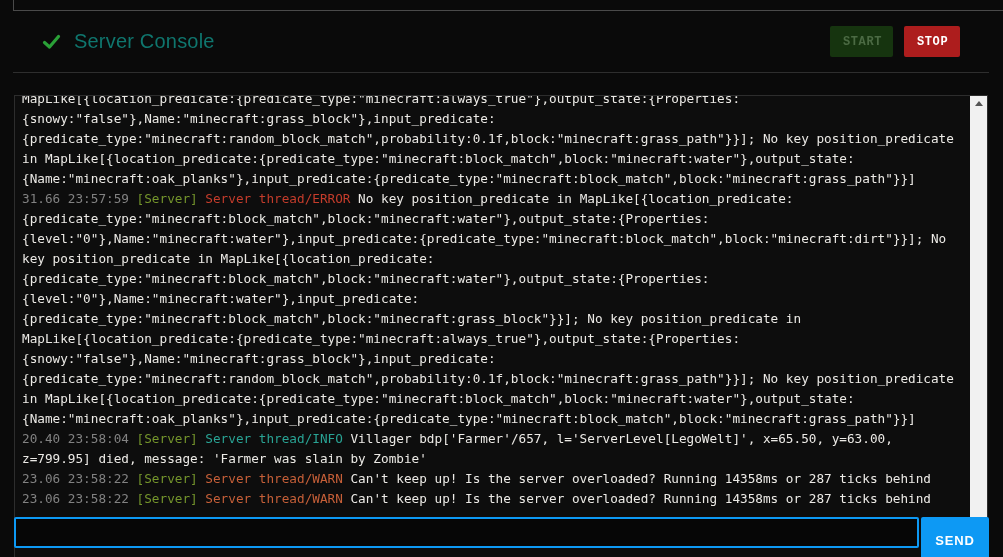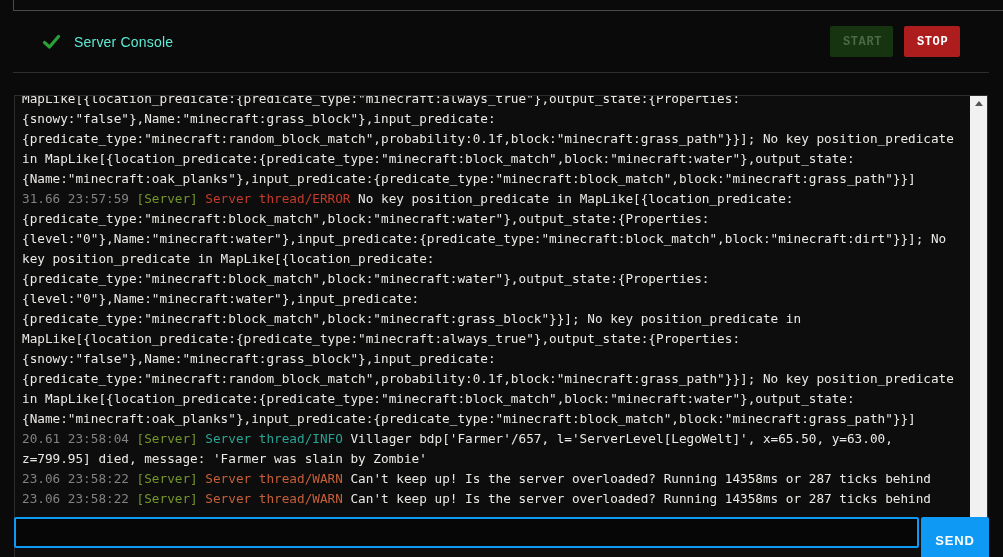--- a/index.html
+++ b/index.html
@@ -7,21 +7,21 @@
               font-family:"Liberation Sans", sans-serif; }
 
   .top-line   { position:absolute; top:10px; left:13px; right:0; height:1px; background:#4a4a4a; }
   .top-tick   { position:absolute; top:0; left:13px; width:1px; height:10px; background:#4a4a4a; }
 
   .header { position:absolute; top:11px; left:13px; right:14px; height:61px;
             display:flex; align-items:center; justify-content:space-between;
             padding:0 29px 0 29px; }
   .header-left { display:flex; align-items:center; gap:13px; }
   .check-icon svg { display:block; }
-  .page-title { color:#5eead4; font-size:14px; letter-spacing:0.2px; }
+  .page-title { color:#0f766e; font-size:20px; letter-spacing:0.2px; }
 
   .btn-group { display:flex; gap:11px; }
   .btn { height:31px; border:none; border-radius:2px; font-family:Liberation Mono, monospace;
          font-size:12px; font-weight:bold; letter-spacing:0.6px; cursor:pointer; padding:0 13px; }
   .btn-start   { background:var(--start-bg-green); color:var(--start-text-green); width:63px; }
   .btn-stop    { background:var(--stop-red);  color:#ffffff; width:56px; }
   .btn-restart { background:var(--accent-blue); color:#ffffff; width:80px; }
 
   .divider { position:absolute; top:72px; left:13px; right:14px; height:1px; background:#2e2e2e; }
 
@@ -95,21 +95,21 @@
         <div class="console-line"><span class="seg-msg">{level:"0"},Name:"minecraft:water"},input_predicate:{predicate_type:"minecraft:block_match",block:"minecraft:dirt"}}]; No</span></div>
         <div class="console-line"><span class="seg-msg">key position_predicate in MapLike[{location_predicate:</span></div>
         <div class="console-line"><span class="seg-msg">{predicate_type:"minecraft:block_match",block:"minecraft:water"},output_state:{Properties:</span></div>
         <div class="console-line"><span class="seg-msg">{level:"0"},Name:"minecraft:water"},input_predicate:</span></div>
         <div class="console-line"><span class="seg-msg">{predicate_type:"minecraft:block_match",block:"minecraft:grass_block"}}]; No key position_predicate in</span></div>
         <div class="console-line"><span class="seg-msg">MapLike[{location_predicate:{predicate_type:"minecraft:always_true"},output_state:{Properties:</span></div>
         <div class="console-line"><span class="seg-msg">{snowy:"false"},Name:"minecraft:grass_block"},input_predicate:</span></div>
         <div class="console-line"><span class="seg-msg">{predicate_type:"minecraft:random_block_match",probability:0.1f,block:"minecraft:grass_path"}}]; No key position_predicate</span></div>
         <div class="console-line"><span class="seg-msg">in MapLike[{location_predicate:{predicate_type:"minecraft:block_match",block:"minecraft:water"},output_state:</span></div>
         <div class="console-line"><span class="seg-msg">{Name:"minecraft:oak_planks"},input_predicate:{predicate_type:"minecraft:block_match",block:"minecraft:grass_path"}}]</span></div>
-        <div class="console-line"><span class="seg-ts">20.61 23:58:04 </span><span class="seg-src">[Server] </span><span class="seg-info">Server thread/INFO </span><span class="seg-msg">Villager bdp['Farmer'/657, l='ServerLevel[LegoWelt]', x=65.50, y=63.00,</span></div>
+        <div class="console-line"><span class="seg-ts">20.40 23:58:04 </span><span class="seg-src">[Server] </span><span class="seg-info">Server thread/INFO </span><span class="seg-msg">Villager bdp['Farmer'/657, l='ServerLevel[LegoWelt]', x=65.50, y=63.00,</span></div>
         <div class="console-line"><span class="seg-msg">z=799.95] died, message: 'Farmer was slain by Zombie'</span></div>
         <div class="console-line"><span class="seg-ts">23.06 23:58:22 </span><span class="seg-src">[Server] </span><span class="seg-warn">Server thread/WARN </span><span class="seg-msg">Can't keep up! Is the server overloaded? Running 14358ms or 287 ticks behind</span></div>
         <div class="console-line"><span class="seg-ts">23.06 23:58:22 </span><span class="seg-src">[Server] </span><span class="seg-warn">Server thread/WARN </span><span class="seg-msg">Can't keep up! Is the server overloaded? Running 14358ms or 287 ticks behind</span></div>
       </div>
   </div>
   <div class="sb-track">
     <div class="sb-btn sb-up">
         <span class="tri-up"></span>
       </div>
     <div class="sb-thumb"></div>

